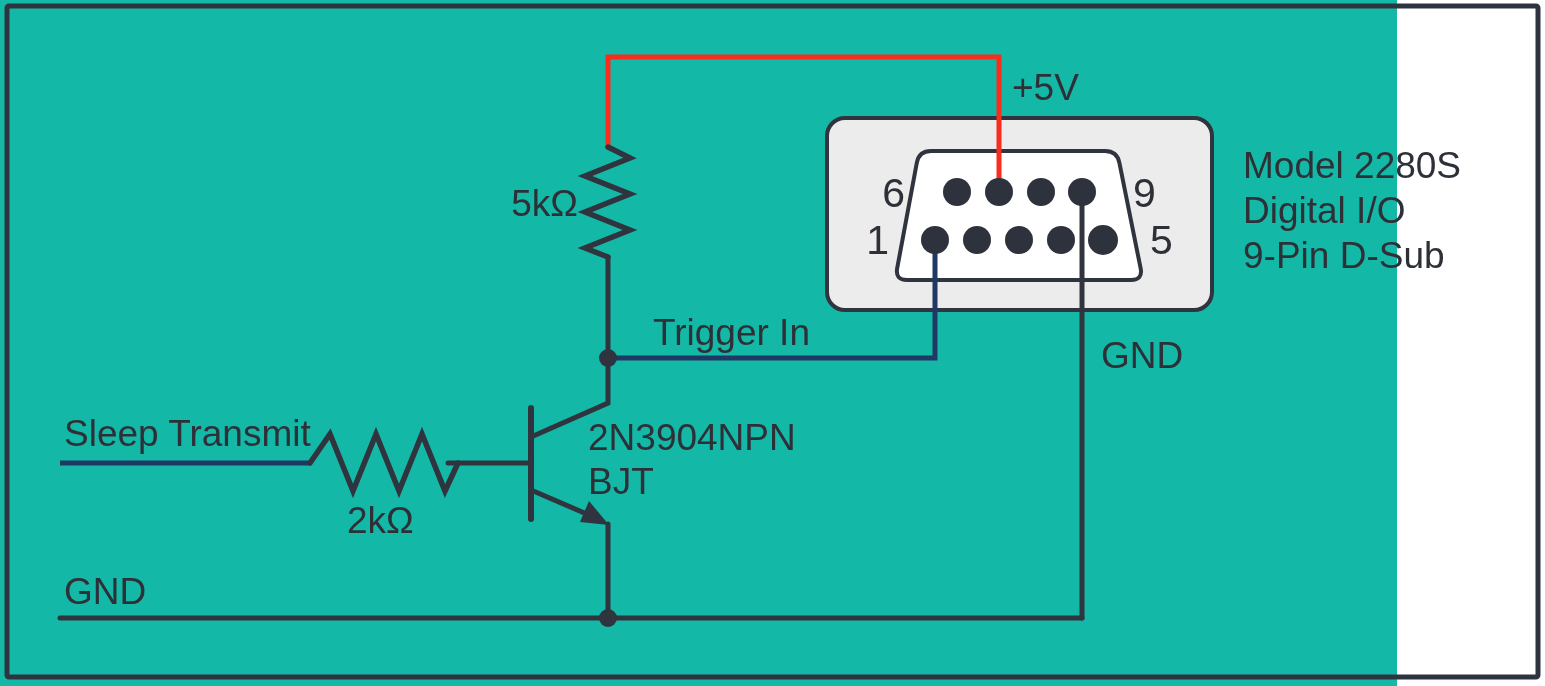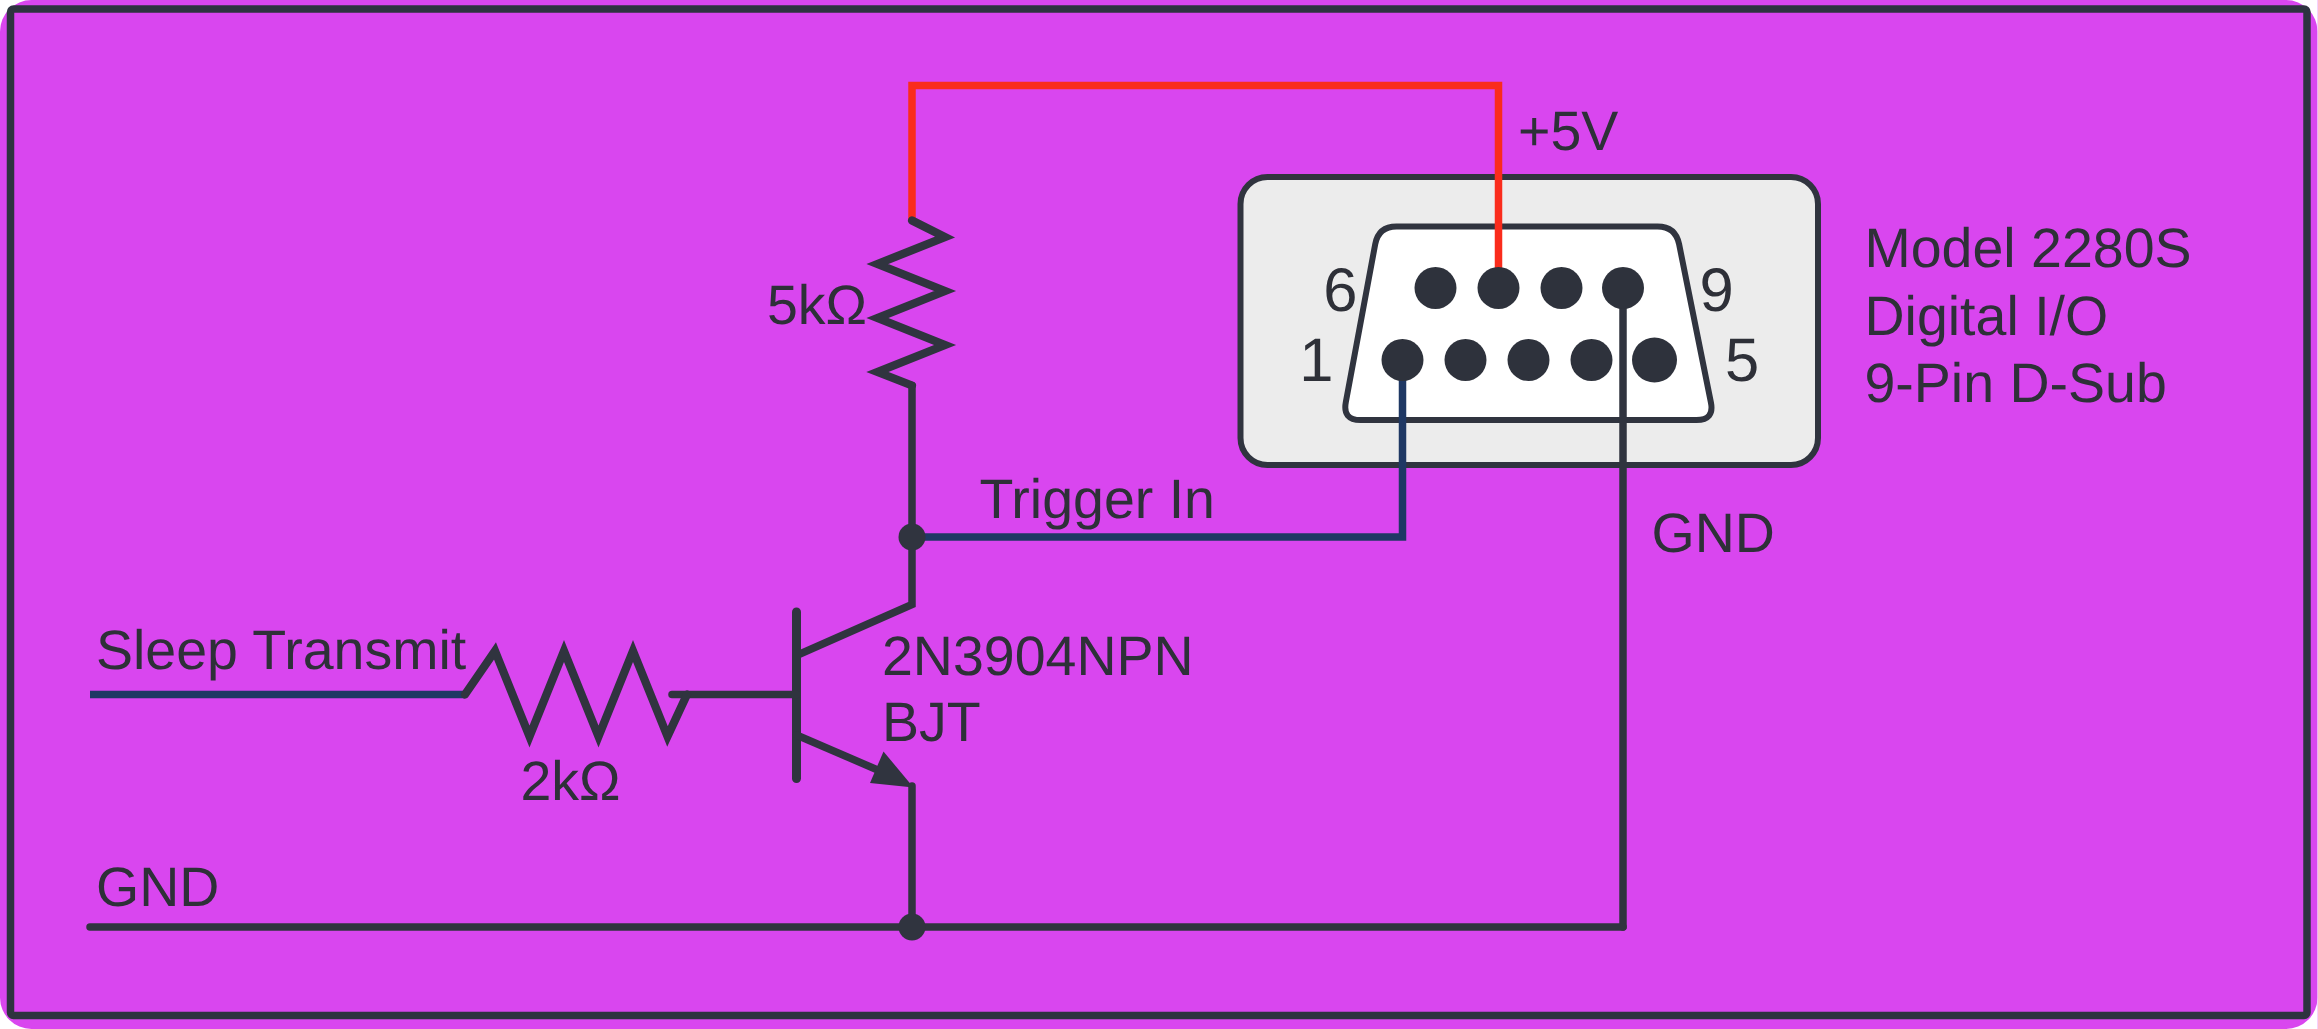--- a/index.html
+++ b/index.html
@@ -2,25 +2,24 @@
 <html style="--wire-dark: #30343f; --wire-navy: #1f3864; --wire-red: #fa2c1c; --connector-fill: #ececec; --connector-inner: #ffffff; --pin-fill: #2e323c; --text: #2e3038; --border: #2e3340;"><head>
 <meta charset="utf-8">
 <style>
   html, body {
     margin: 0;
     padding: 0;
     background: #ffffff;
   }
   .stage {
     position: relative;
-    width: 1545px;
+    width: 1397px;
     height: 686px;
-    background: #d946ef;
+    background: #14b8a6;
     font-family: "Liberation Sans", sans-serif;
-    border-radius: 21px;
   }
   svg { display: block; }
 
   
   .frame       { fill: none; stroke: var(--border); stroke-width: 5; }
   .wire-dark   { fill: none; stroke: var(--wire-dark); stroke-width: 5; stroke-linecap: round; }
   .wire-navy   { fill: none; stroke: var(--wire-navy); stroke-width: 5; stroke-linecap: butt; }
   .wire-red    { fill: none; stroke: var(--wire-red);  stroke-width: 5; stroke-linecap: butt; }
   .zigzag      { fill: none; stroke: var(--wire-dark); stroke-width: 5.5; stroke-linejoin: miter; stroke-linecap: round; }
   .bar         { fill: none; stroke: var(--wire-dark); stroke-width: 6; stroke-linecap: round; }

